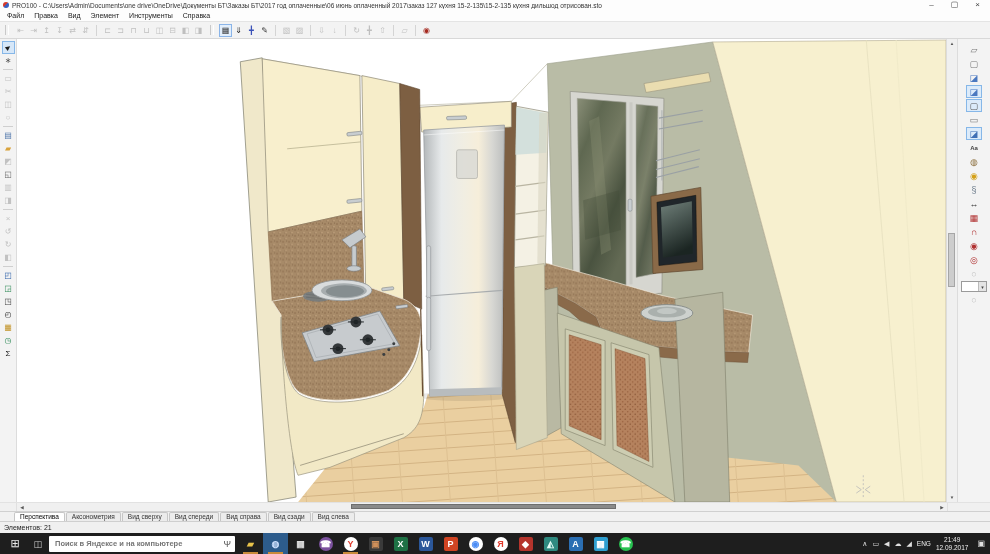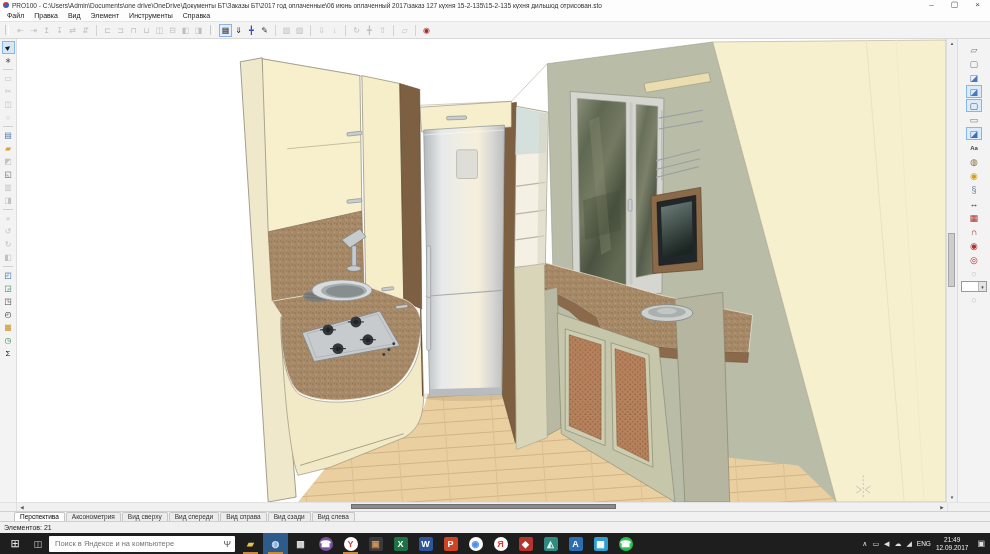--- a/index.html
+++ b/index.html
@@ -57,21 +57,21 @@
   .tabs{height:9px;display:flex;align-items:flex-end;background:#f1f1f1;border-top:1px solid #d0d0d0;padding-left:14px;flex:none;}
   .tab{font-size:6.5px;line-height:8px;height:8px;padding:0 5px;background:#ececec;border:1px solid #c6c6c6;border-bottom:none;border-radius:2px 2px 0 0;margin-right:1px;color:#333;white-space:nowrap;}
   .tab.active{background:#ffffff;color:#000;}
   
   .statusbar{height:11px;background:#f0f0f0;border-top:1px solid #cfcfcf;display:flex;align-items:center;padding-left:4px;font-size:7px;color:#222;flex:none;}
   
   .taskbar{height:21px;background:#1e1e1e;display:flex;align-items:center;flex:none;color:#ddd;}
   .tb-start{width:30px;height:21px;display:flex;align-items:center;justify-content:center;font-size:11px;color:#eaeaea;flex:none;}
   .tb-taskview{width:16px;height:21px;display:flex;align-items:center;justify-content:center;font-size:9px;color:#cfcfcf;flex:none;}
   .search{width:178px;height:16px;background:#ffffff;display:flex;align-items:center;padding:0 4px;margin:0 3px;border-radius:1px;flex:none;}
-  .search input{border:0;outline:0;flex:1;font-size:7.5px;color:#555;background:transparent;font-family:"Liberation Sans",sans-serif;min-width:0;}
+  .search input{border:0;outline:0;flex:1;font-size:7.5px;color:#555;background:transparent;font-family:"Liberation Sans",sans-serif;min-width:0;font-weight:bold;}
   .mic{font-size:9px;color:#555;flex:none;}
   .tb-apps{display:flex;height:21px;flex:none;}
   .tb-app{width:25px;height:21px;position:relative;display:flex;align-items:center;justify-content:center;flex:none;}
   .tb-app.active{background:#2d5c8c;}
   .tb-app.running::after{content:"";position:absolute;bottom:0;left:5px;right:5px;height:2px;background:#c98a3a;}
   .tb-glyph{width:14px;height:14px;display:flex;align-items:center;justify-content:center;font-size:9px;font-weight:bold;border-radius:2px;}
   .tb-app.round .tb-glyph{border-radius:50%;}
   .tray{margin-left:auto;display:flex;align-items:center;gap:5px;padding-right:5px;flex:none;}
   .tray-icon{font-size:7px;color:#e0e0e0;}
   .tray-lang{font-size:6.5px;color:#eee;}

